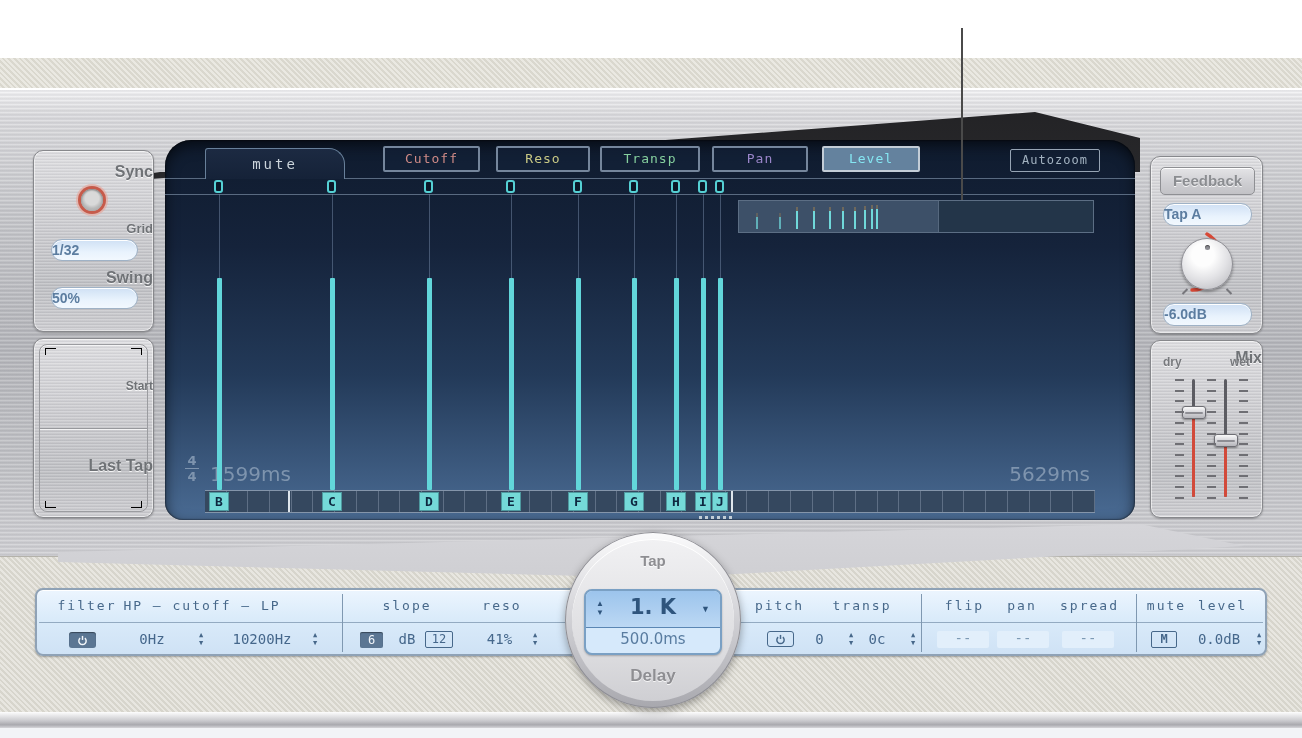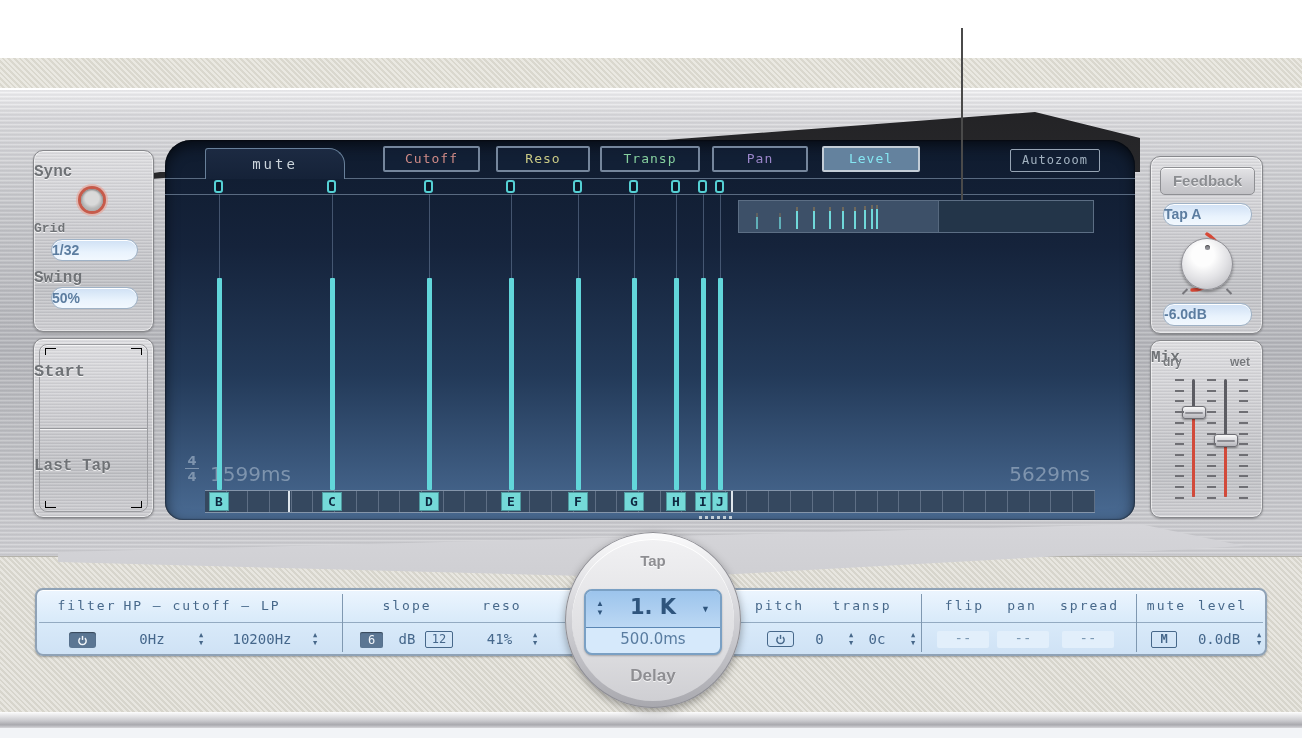--- a/index.html
+++ b/index.html
@@ -71,22 +71,22 @@
   
   .callout-label{position:absolute;left:975px;top:1px;font-size:23px;color:#0b0b0b;z-index:8;}
   .callout-line{position:absolute;left:961px;top:28px;width:2px;height:172px;background:#4a4a4a;z-index:8;}
 
   
   .panel{position:absolute;z-index:5;box-sizing:border-box;border:1px solid #87888c;border-radius:10px;
     background:
       repeating-linear-gradient(180deg,rgba(255,255,255,.22) 0 1px,rgba(110,110,116,.08) 2px 3px),
       linear-gradient(180deg,#dddde0 0%,#c9c9cd 45%,#bcbdc1 75%,#cbcbcf 100%);
     box-shadow:inset 0 0 0 1px rgba(255,255,255,.55),0 1px 2px rgba(0,0,0,.25);}
-  .p-label{position:absolute;width:100%;text-align:left;font-weight:bold;color:#6f7276;
-    text-shadow:0 1px 0 rgba(255,255,255,.8);font-family:Liberation Mono, monospace;}
+  .p-label{position:absolute;width:100%;text-align:right;font-weight:bold;color:#6f7276;
+    text-shadow:0 1px 0 rgba(255,255,255,.8);}
   .pill{position:absolute;box-sizing:border-box;border:1px solid #9fb2c6;border-radius:11px;
     background:linear-gradient(180deg,#cfe0f4 0%,#e9f3fd 60%,#f2f8fe 100%);
     color:#5c7da0;font-weight:bold;text-align:left;box-shadow:inset 0 1px 0 #fff;cursor:pointer;}
   .led{position:absolute;left:47px;top:38px;width:22px;height:22px;border-radius:50%;
     background:radial-gradient(circle at 50% 42%,#d9d9d9 0 40%,#b9b9b9 60%,#a5a5a5 100%);
     box-shadow:0 0 0 3px #c65b4b,0 0 0 5px rgba(232,164,152,.6),inset 0 1px 2px rgba(0,0,0,.35);cursor:pointer;}
   .inner-frame{position:absolute;left:5px;top:5px;right:5px;bottom:5px;border:1px solid #9b9ca0;border-radius:8px;
     box-shadow:inset 0 1px 0 rgba(255,255,255,.6);}
   .t-divider{position:absolute;left:6px;right:6px;top:89px;height:1px;background:#97989c;box-shadow:0 1px 0 rgba(255,255,255,.7);}
   .corner{position:absolute;width:10px;height:6px;border-color:#909196;}
@@ -304,21 +304,21 @@
     <div class="pill" style="left:17px;top:136px;width:87px;height:22px;font-size:14px;line-height:20px">50%</div>
   </div>
 
   <div class="panel" style="left:33px;top:338px;width:121px;height:180px">
     <div class="inner-frame"></div>
     <div class="t-divider"></div>
     <div class="corner" style="left:11px;top:9px;border-left:1px solid;border-top:1px solid"></div>
     <div class="corner" style="right:11px;top:9px;border-right:1px solid;border-top:1px solid"></div>
     <div class="corner" style="left:11px;bottom:9px;border-left:1px solid;border-bottom:1px solid"></div>
     <div class="corner" style="right:11px;bottom:9px;border-right:1px solid;border-bottom:1px solid"></div>
-    <div class="p-label" style="top:23px;font-size:17px;cursor:pointer">Start</div>
+    <div class="p-label" style="top:40px;font-size:12px;cursor:pointer">Start</div>
     <div class="p-label" style="top:118px;font-size:16px;cursor:pointer">Last Tap</div>
   </div>
 
   <div class="panel" style="left:1150px;top:156px;width:113px;height:178px">
     <div class="metal-btn" style="left:9px;top:10px;width:95px;height:28px;font-size:15px;line-height:26px">Feedback</div>
     <div class="pill" style="left:12px;top:46px;width:89px;height:23px;font-size:14px;line-height:21px">Tap A</div>
     <div id="knob-wrap">
       <svg width="66" height="66">
         <path d="M 18 59 A 30 30 0 0 0 33 3" fill="none" stroke="#d84836" stroke-width="3.5" stroke-linecap="round"></path>
       </svg>

